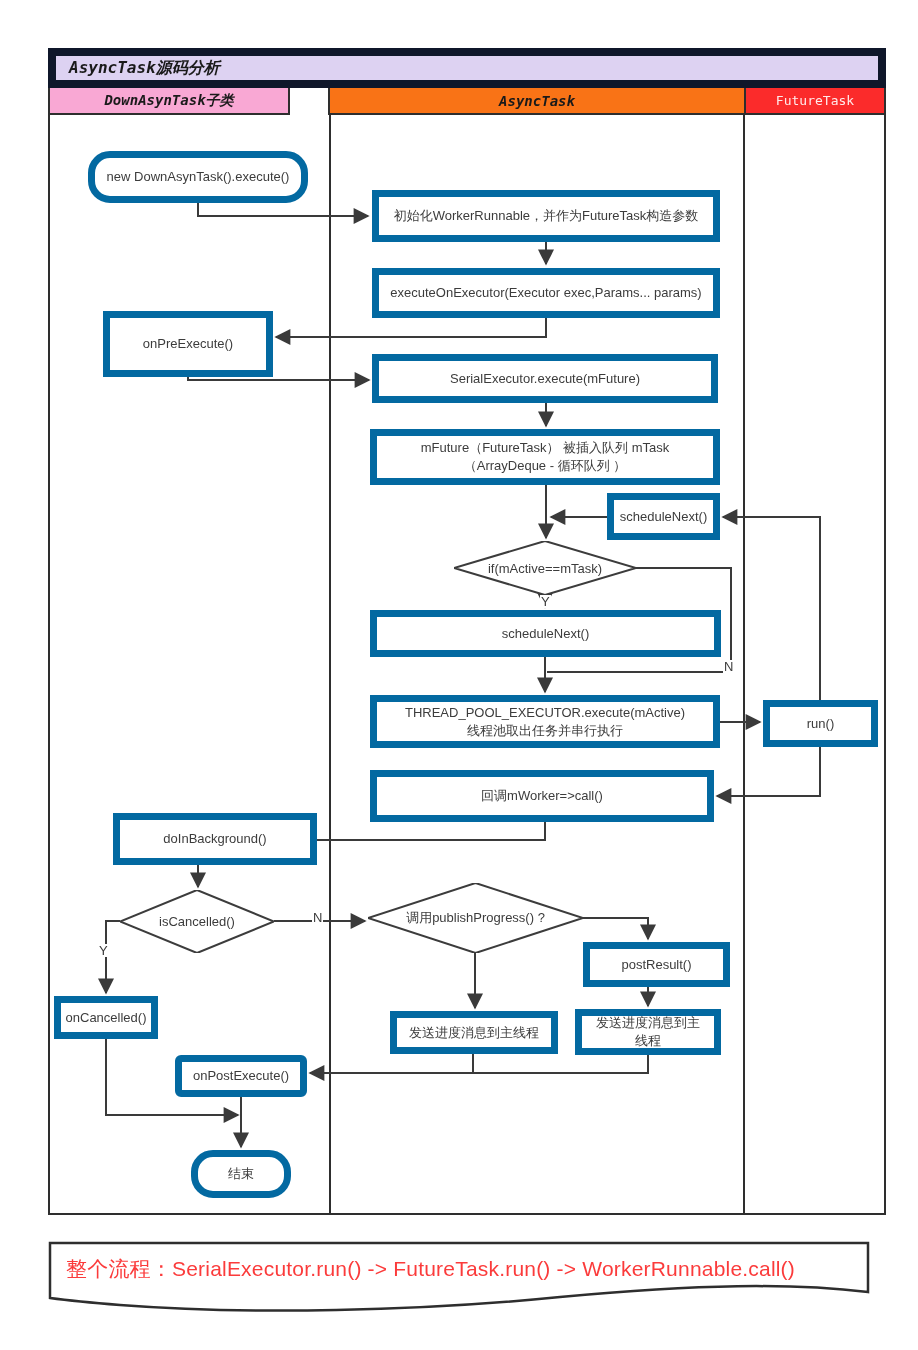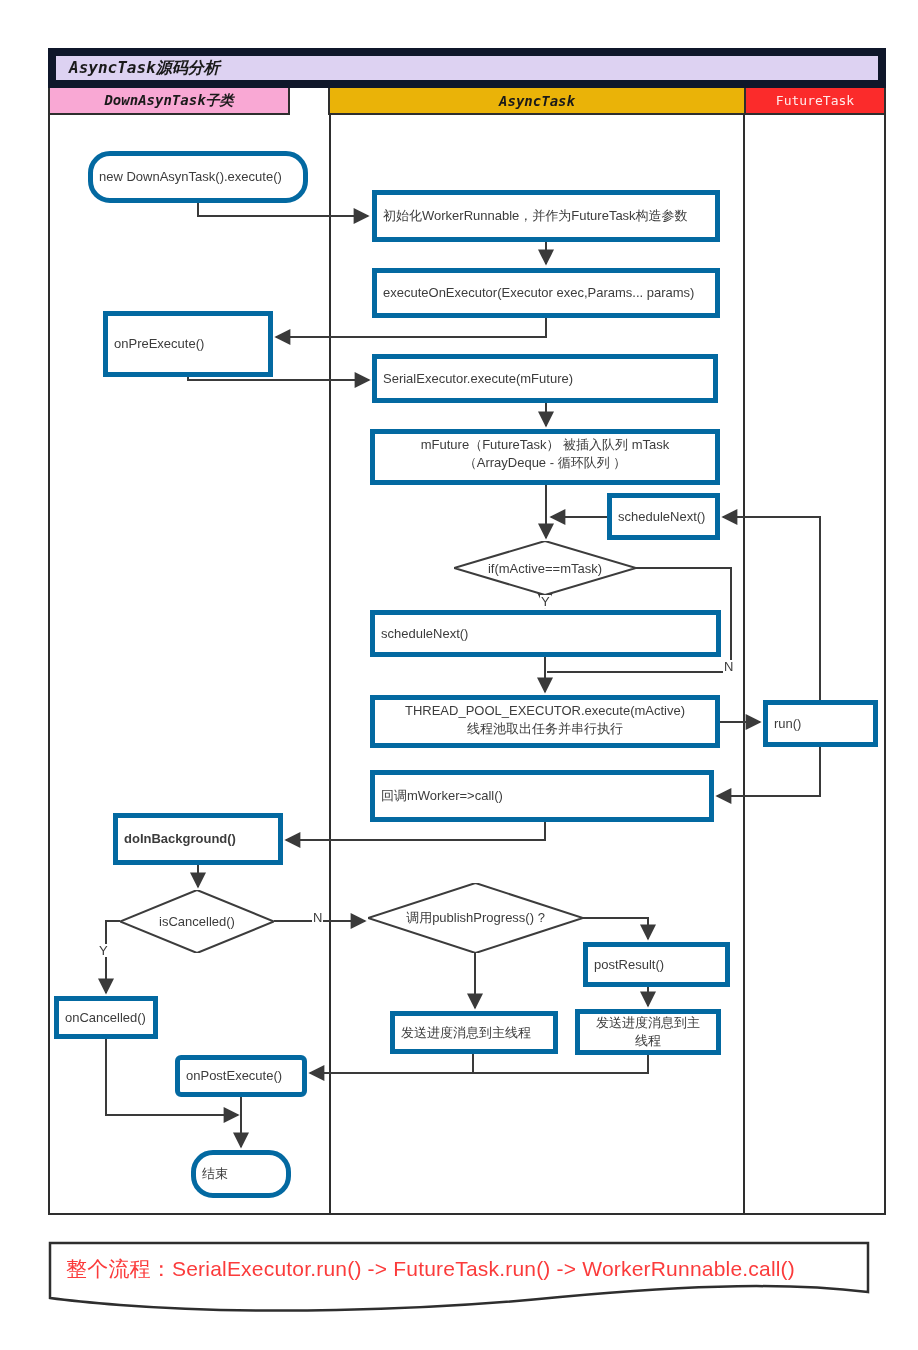--- a/index.html
+++ b/index.html
@@ -7,29 +7,29 @@
   .abs{position:absolute;box-sizing:border-box;}
 
   
   .frame{left:48px;top:48px;width:838px;height:1167px;border:2px solid #2e2e2e;background:#fff;z-index:0;}
   .title-band{left:48px;top:48px;width:838px;height:40px;background:#ddd2f2;border:8px solid #0f172a;z-index:1;
               display:flex;align-items:center;padding-left:13px;
               font-family:"DejaVu Sans Mono",monospace;font-size:16px;font-weight:bold;font-style:italic;color:#1a1a1a;}
   .hdr{top:88px;height:27px;border:2px solid #2e2e2e;border-top:none;z-index:1;display:flex;align-items:center;justify-content:center;
        font-family:"DejaVu Sans Mono",monospace;font-size:14px;font-weight:bold;font-style:italic;color:#1a1a1a;}
   .hdr1{left:48px;width:242px;background:#f9a8d4;}
-  .hdr2{left:328px;width:418px;background:#eab308;}
+  .hdr2{left:328px;width:418px;background:#f97316;}
   .hdr3{left:744px;width:142px;background:#fb2b2b;color:#ffeaea;font-weight:normal;font-style:normal;font-size:13px;}
   .lane-sep{top:115px;width:2px;height:1100px;background:#2e2e2e;z-index:1;}
 
   
   .wires{left:0;top:0;width:918px;height:1350px;z-index:2;}
 
   
-  .node{background:#ffffff;border:5px solid #0369a1;display:flex;align-items:center;justify-content:flex-start;
+  .node{background:#ffffff;border:7px solid #0369a1;display:flex;align-items:center;justify-content:center;
         text-align:center;font-size:13px;line-height:1.35;z-index:3;padding:2px 6px;}
   .pill{border-radius:22px;}
   .dmd{z-index:3;}
   .dmd svg{position:absolute;left:0;top:0;}
   .dmd span{position:absolute;left:0;top:0;width:100%;height:100%;display:flex;align-items:center;justify-content:center;font-size:13px;}
   .edge-label{z-index:4;font-size:13px;color:#3c3c3c;background:#ffffff;padding:0 1px;line-height:1;}
 
   
   .footer-shape{left:0;top:0;width:918px;height:1350px;z-index:2;}
   .footer-text{left:66px;top:1255px;width:790px;z-index:3;color:#fb3b3b;font-size:21px;letter-spacing:0.2px;}
@@ -125,21 +125,21 @@
 </div>
 
 <div class="abs node" style="left:763px;top:700px;width:115px;height:47px;">
     <span>run()</span>
   </div>
 
 <div class="abs node" style="left:370px;top:770px;width:344px;height:52px;">
     <span>回调mWorker=&gt;call()</span>
   </div>
 
-<div class="abs node" style="left:113px;top:813px;width:170px;height:52px;font-weight:bold;">
+<div class="abs node" style="left:113px;top:813px;width:204px;height:52px;">
     <span>doInBackground()</span>
   </div>
 
 <div class="abs dmd" style="left:120px;top:890px;width:154px;height:63px;">
   <svg width="154" height="63" viewBox="0 0 154 63">
       <polygon points="0,31.5 77,0 154,31.5 77,63" fill="#ffffff" stroke="#3c3c3c" stroke-width="2"></polygon>
     </svg>
   <span>isCancelled()</span>
 </div>
 

